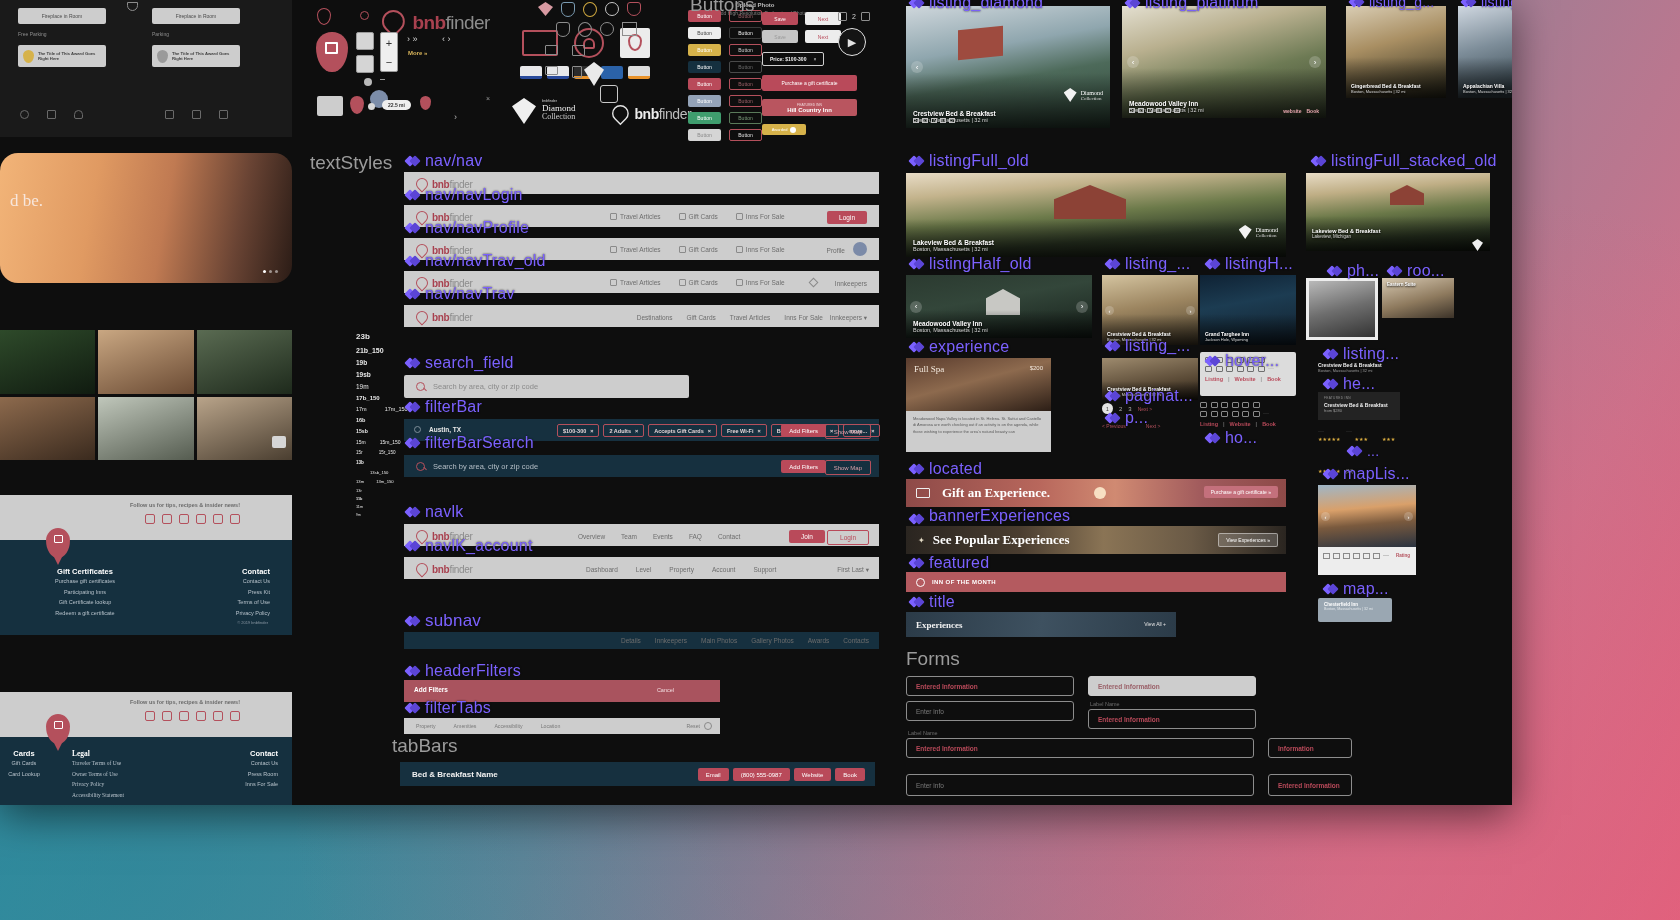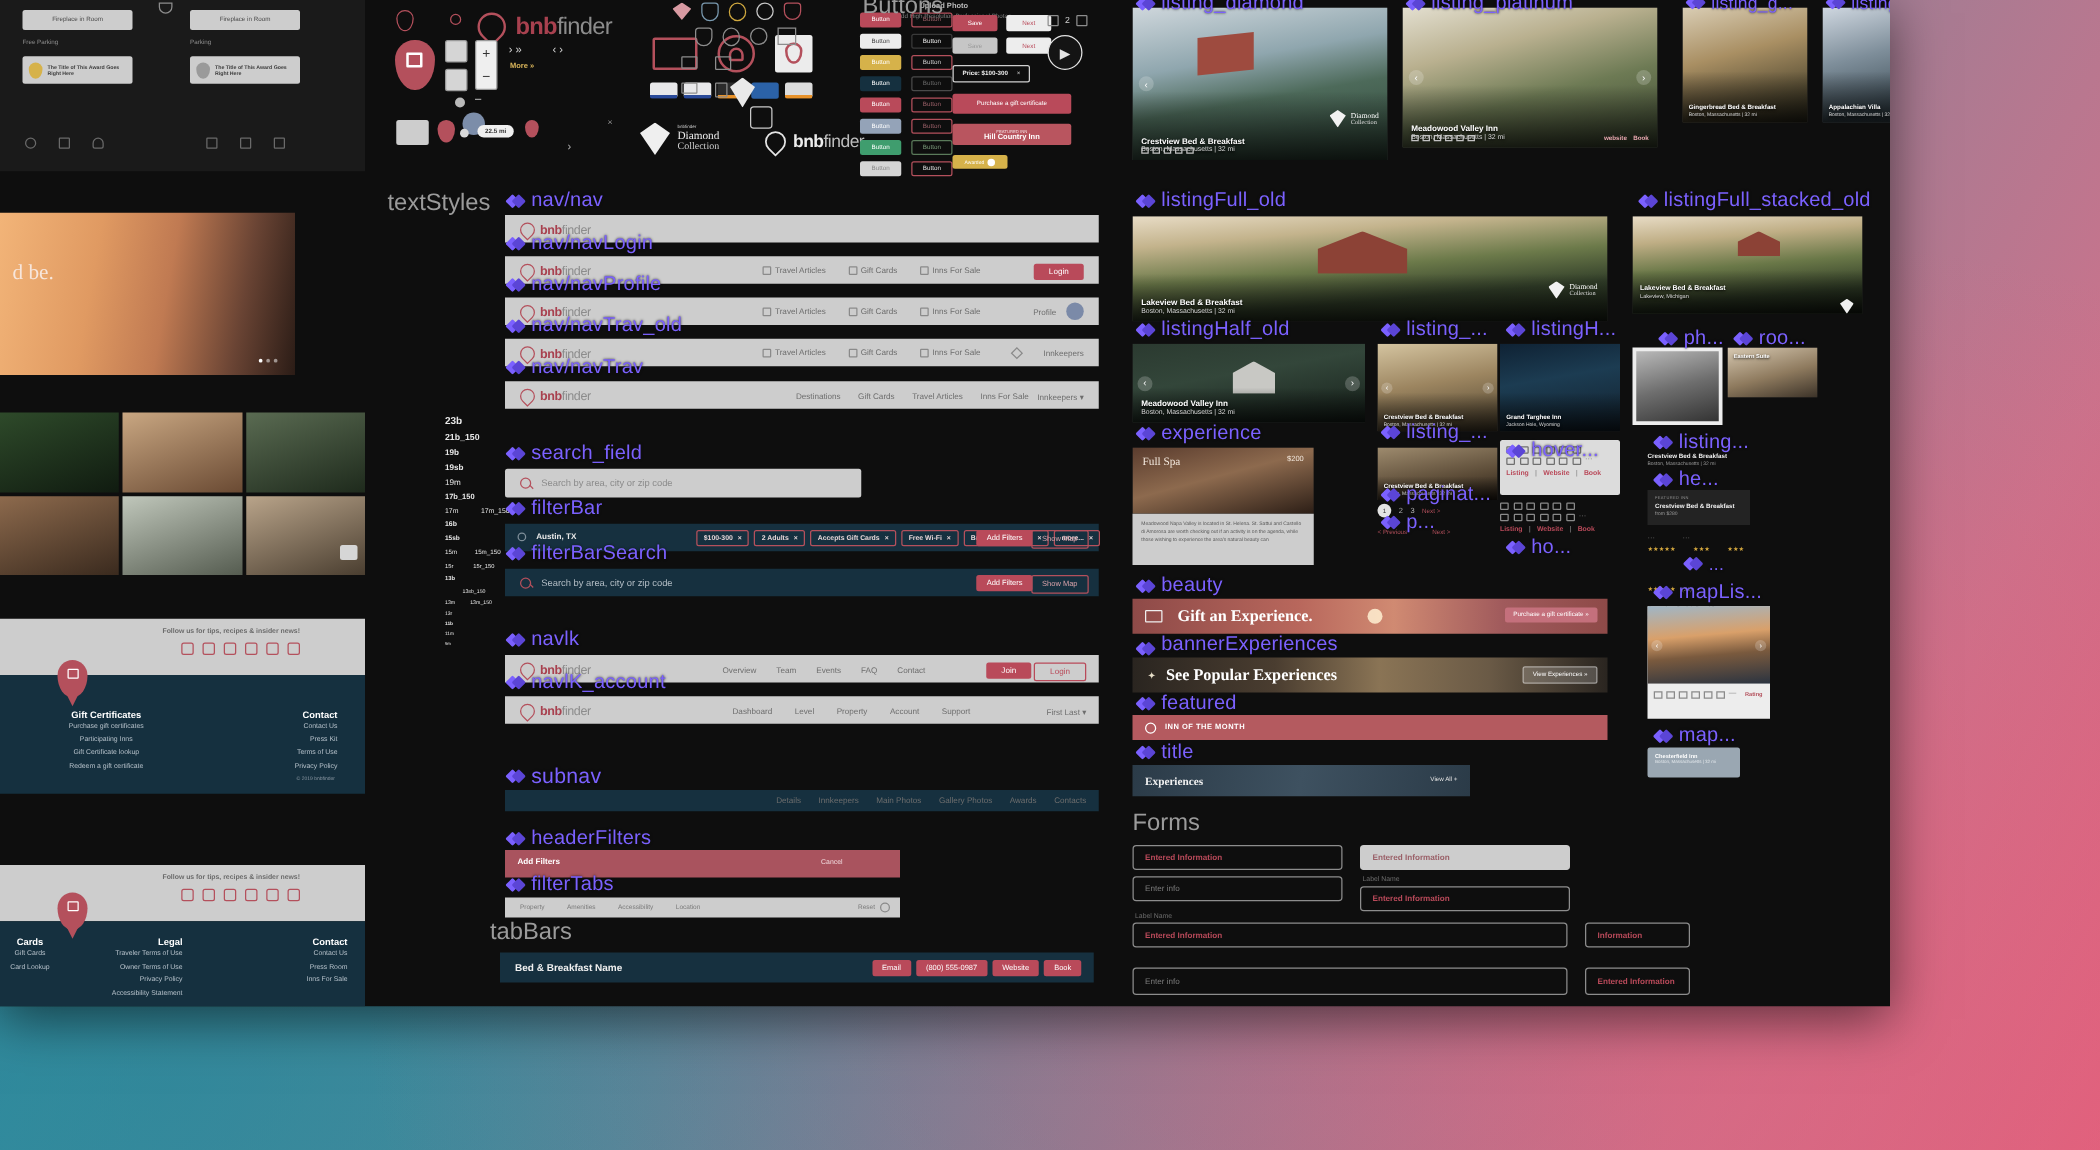--- a/index.html
+++ b/index.html
@@ -442,21 +442,21 @@
     <div class="cap" style="left:5px;bottom:4px;">
       <div class="t" style="font-size:5px;">Appalachian Villa</div>
       <div class="s" style="font-size:4px;">Boston, Massachusetts | 32 mi</div>
     </div>
   </div>
   <div class="flabel" style="left:1462px;top:-6px;font-size:14px;">
       <span class="dia"></span>
       <span>listing...</span>
     </div>
 
-  <div style="position:absolute;left:0;top:170px;width:236px;height:130px;overflow:hidden;">
+  <div style="position:absolute;left:0;top:153px;width:292px;height:130px;overflow:hidden;border-radius:18px;">
     <div style="position:absolute;inset:0;background:linear-gradient(100deg,#f2b478 0%,#e09a62 32%,#c07a52 56%,#6a4434 80%,#2b1c16 100%);"></div>
     <div style="position:absolute;left:10px;top:38px;font-family:'Liberation Serif',serif;font-size:17px;color:#f7e6dc;">d be.</div>
     <div style="position:absolute;right:14px;bottom:10px;display:flex;gap:3px;">
       <span style="width:3px;height:3px;border-radius:50%;background:#fff;display:block;"></span>
       <span style="width:3px;height:3px;border-radius:50%;background:rgba(255,255,255,.5);display:block;"></span>
       <span style="width:3px;height:3px;border-radius:50%;background:rgba(255,255,255,.5);display:block;"></span>
     </div>
   </div>
 
   <div style="position:absolute;left:0;top:330px;width:292px;height:130px;display:grid;grid-template-columns:repeat(3,1fr);gap:3px;">
@@ -517,21 +517,21 @@
     </div>
   </div>
   <div class="footer-dark" style="left:0;top:737px;width:292px;height:68px;">
     <div style="position:absolute;left:-6px;top:12px;width:60px;text-align:center;">
       <div class="fcol-h">Cards</div>
       <div class="fcol-l">
         <div>Gift Cards</div>
         <div>Card Lookup</div>
       </div>
     </div>
-    <div style="position:absolute;left:72px;top:12px;width:74px;text-align:right;">
+    <div style="position:absolute;left:72px;top:12px;width:74px;text-align:left;font-family:Liberation Serif, serif;">
       <div class="fcol-h">Legal</div>
       <div class="fcol-l">
         <div>Traveler Terms of Use</div>
         <div>Owner Terms of Use</div>
         <div>Privacy Policy</div>
         <div>Accessibility Statement</div>
       </div>
     </div>
     <div style="position:absolute;right:14px;top:12px;width:70px;text-align:right;">
       <div class="fcol-h">Contact</div>
@@ -1048,21 +1048,21 @@
       <span class="dia"></span>
       <span>p...</span>
     </div>
   <div style="position:absolute;left:1102px;top:423px;display:flex;gap:20px;">
     <span style="font-size:5px;color:#b4505c;">&lt; Previous</span>
     <span style="font-size:5px;color:#b4505c;">Next &gt;</span>
   </div>
 
   <div class="flabel" style="left:910px;top:460px;">
       <span class="dia"></span>
-      <span>beauty</span>
+      <span>located</span>
     </div>
   <div class="banner" style="left:906px;top:479px;width:380px;height:28px;background:linear-gradient(90deg,#8e4a48 0%,#b8675c 35%,#d08a72 55%,#a05a5c 78%,#8e4a48 100%);">
     <span style="margin-left:10px;width:14px;height:10px;border:1.3px solid #efefef;border-radius:1px;display:block;"></span>
     <span class="bt" style="margin-left:12px;">Gift an Experience.</span>
     <span style="position:absolute;right:8px;top:7px;background:#c4707c;color:#fff;font-size:5px;padding:3px 7px;border-radius:2px;"><span>Purchase a gift certificate</span> »</span>
     <span style="position:absolute;left:188px;top:8px;width:12px;height:12px;border-radius:50%;background:rgba(255,240,210,.85);"></span>
   </div>
 
   <div class="flabel" style="left:910px;top:507px;align-items:flex-end;">
       <span class="dia"></span>

